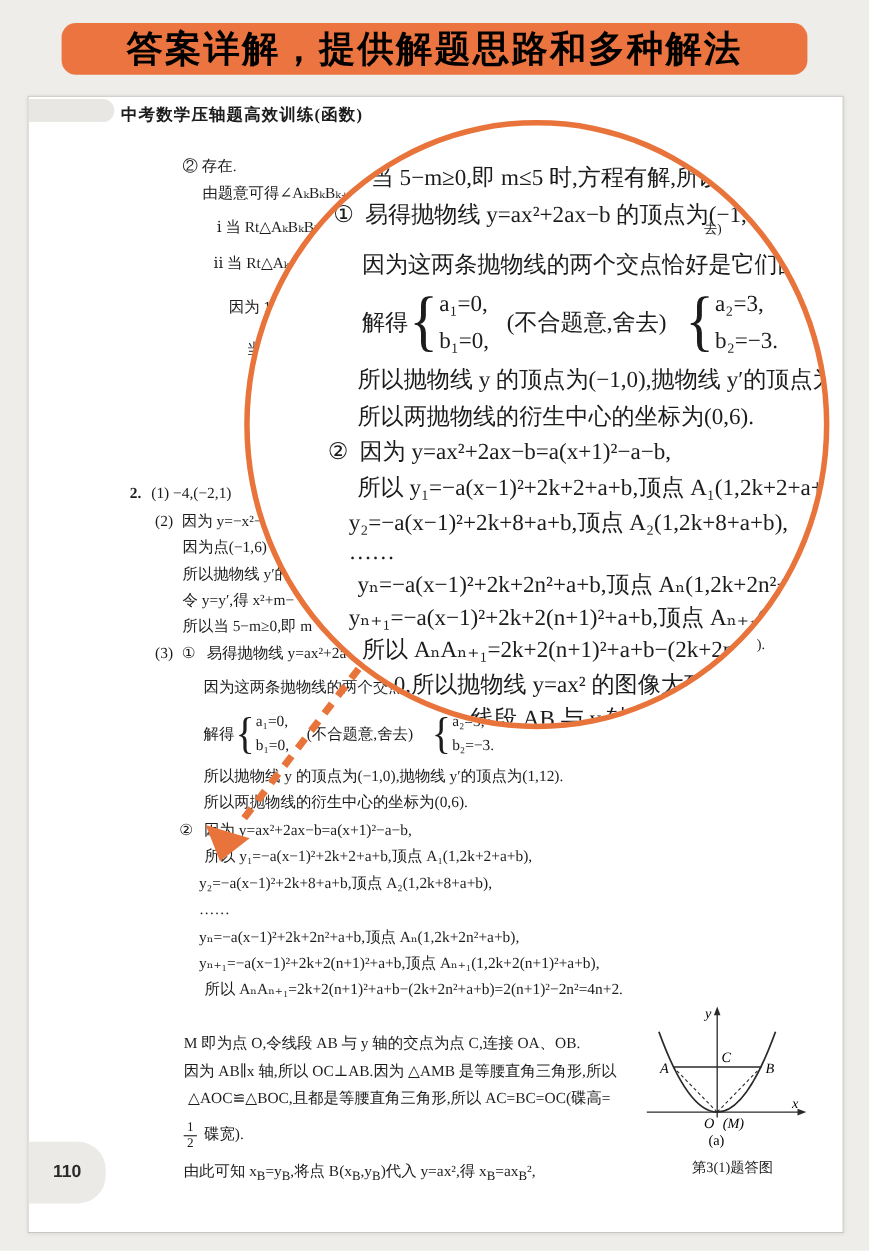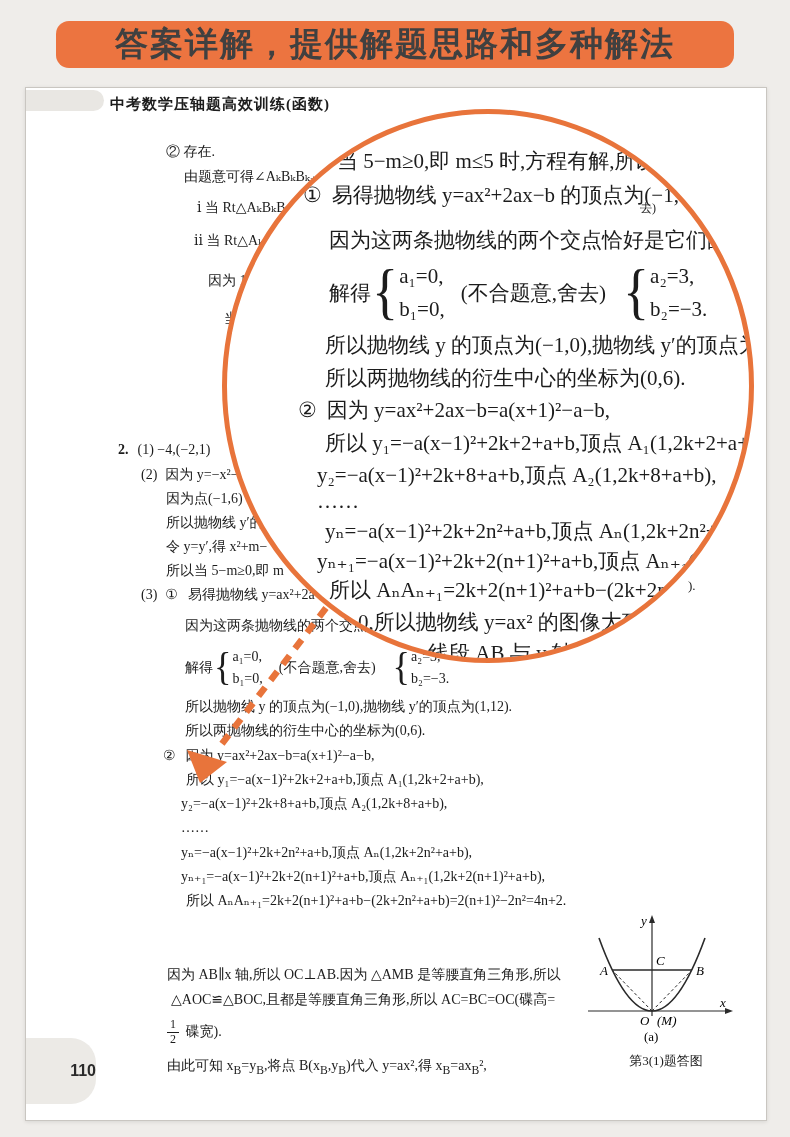--- a/index.html
+++ b/index.html
@@ -2,21 +2,21 @@
 <html><head>
 <meta charset="utf-8">
 <style>
   html,body{margin:0;padding:0;}
   body{width:790px;height:1137px;background:#efedea;position:relative;overflow:hidden;
        font-family:"Liberation Serif","DejaVu Serif",serif;color:#1c1c1c;}
   .stage{position:absolute;inset:0;}
   
   .banner{position:absolute;left:56px;top:21px;width:678px;height:47px;background:#ec7440;
           border-radius:13px;display:flex;align-items:center;justify-content:center;}
-  .banner span{color:#404040;font-size:33px;font-weight:bold;letter-spacing:2px;
+  .banner span{color:#000000;font-size:33px;font-weight:bold;letter-spacing:2px;
                font-family:"Liberation Sans","DejaVu Sans",sans-serif;}
   
   .sheet{position:absolute;left:25px;top:87px;width:740px;height:1032px;background:#ffffff;
          border:1px solid #c9c6c1;box-shadow:0 1px 4px rgba(0,0,0,.10);}
   .tab-top{position:absolute;left:26px;top:90px;width:78px;height:21px;background:#e9e7e3;
            border-radius:0 11px 11px 0;}
   .page-header{position:absolute;left:110px;top:95px;font-size:15px;font-weight:bold;letter-spacing:1px;}
   
   .ln{position:absolute;font-size:14px;line-height:17px;white-space:nowrap;}
   .ln .num{font-weight:bold;margin-right:9px;}
@@ -29,22 +29,22 @@
   .solve .brace{font-size:260%;font-weight:400;transform:scaleY(1.12);margin:0 1px;line-height:1;}
   .solve .stack{display:flex;flex-direction:column;justify-content:center;}
   .solve .stack span{line-height:1.55;}
   .solve .note{margin:0 16px;}
   .mag-solve{font-size:21px;}
   
   .frac{display:inline-flex;flex-direction:column;text-align:center;vertical-align:middle;
         font-size:12px;line-height:1.15;margin-right:3px;}
   .frac .fnum{border-bottom:1px solid #1c1c1c;padding:0 3px;}
   
-  .pagenum{position:absolute;left:26px;top:1038px;width:70px;height:66px;background:#eceae6;
-           border-radius:0 25px 25px 0;display:flex;align-items:center;justify-content:flex-end;}
+  .pagenum{position:absolute;left:26px;top:1038px;width:70px;height:56px;background:#eceae6;
+           border-radius:0 25px 25px 0;display:flex;align-items:center;justify-content:center;}
   .pagenum span{font-family:"Liberation Sans","DejaVu Sans",sans-serif;font-weight:bold;
                 font-size:16px;color:#2a2a2a;}
   
   .magnifier{position:absolute;left:222px;top:109px;width:532px;height:554px;box-sizing:border-box;
              background:#fff;border:5px solid #e8743b;border-radius:50%;overflow:hidden;z-index:5;}
   .mln{position:absolute;font-size:21px;line-height:25px;white-space:nowrap;}
   .mln .mark{margin-right:10px;}
   .frag{position:absolute;white-space:nowrap;}
   
   .arrow-svg{position:absolute;inset:0;z-index:7;pointer-events:none;}
@@ -116,20 +116,21 @@
   <div class="ln" style="left:163px;top:747px">
     <span class="mk2">②</span><span>因为 y=ax²+2ax−b=a(x+1)²−a−b,</span>
   </div>
   <div class="ln" style="left:186px;top:771px">所以 y₁=−a(x−1)²+2k+2+a+b,顶点 A₁(1,2k+2+a+b),</div>
   <div class="ln" style="left:181px;top:795px">y₂=−a(x−1)²+2k+8+a+b,顶点 A₂(1,2k+8+a+b),</div>
   <div class="ln" style="left:181px;top:819px">……</div>
   <div class="ln" style="left:181px;top:844px">yₙ=−a(x−1)²+2k+2n²+a+b,顶点 Aₙ(1,2k+2n²+a+b),</div>
   <div class="ln" style="left:181px;top:868px">yₙ₊₁=−a(x−1)²+2k+2(n+1)²+a+b,顶点 Aₙ₊₁(1,2k+2(n+1)²+a+b),</div>
   <div class="ln" style="left:186px;top:892px">所以 AₙAₙ₊₁=2k+2(n+1)²+a+b−(2k+2n²+a+b)=2(n+1)²−2n²=4n+2.</div>
 
+  <div class="ln" style="left:167px;top:941px">M 即为点 O,令线段 AB 与 y 轴的交点为点 C,连接 OA、OB.</div>
   <div class="ln" style="left:167px;top:966px">因为 AB∥x 轴,所以 OC⊥AB.因为 △AMB 是等腰直角三角形,所以</div>
   <div class="ln" style="left:171px;top:991px">△AOC≌△BOC,且都是等腰直角三角形,所以 AC=BC=OC(碟高=</div>
   <div class="ln" style="left:167px;top:1018px">
     <span class="frac">
       <span class="fnum">1</span>
       <span>2</span>
     </span>
     <span>碟宽).</span>
   </div>
   <div class="ln" style="left:167px;top:1057px">

